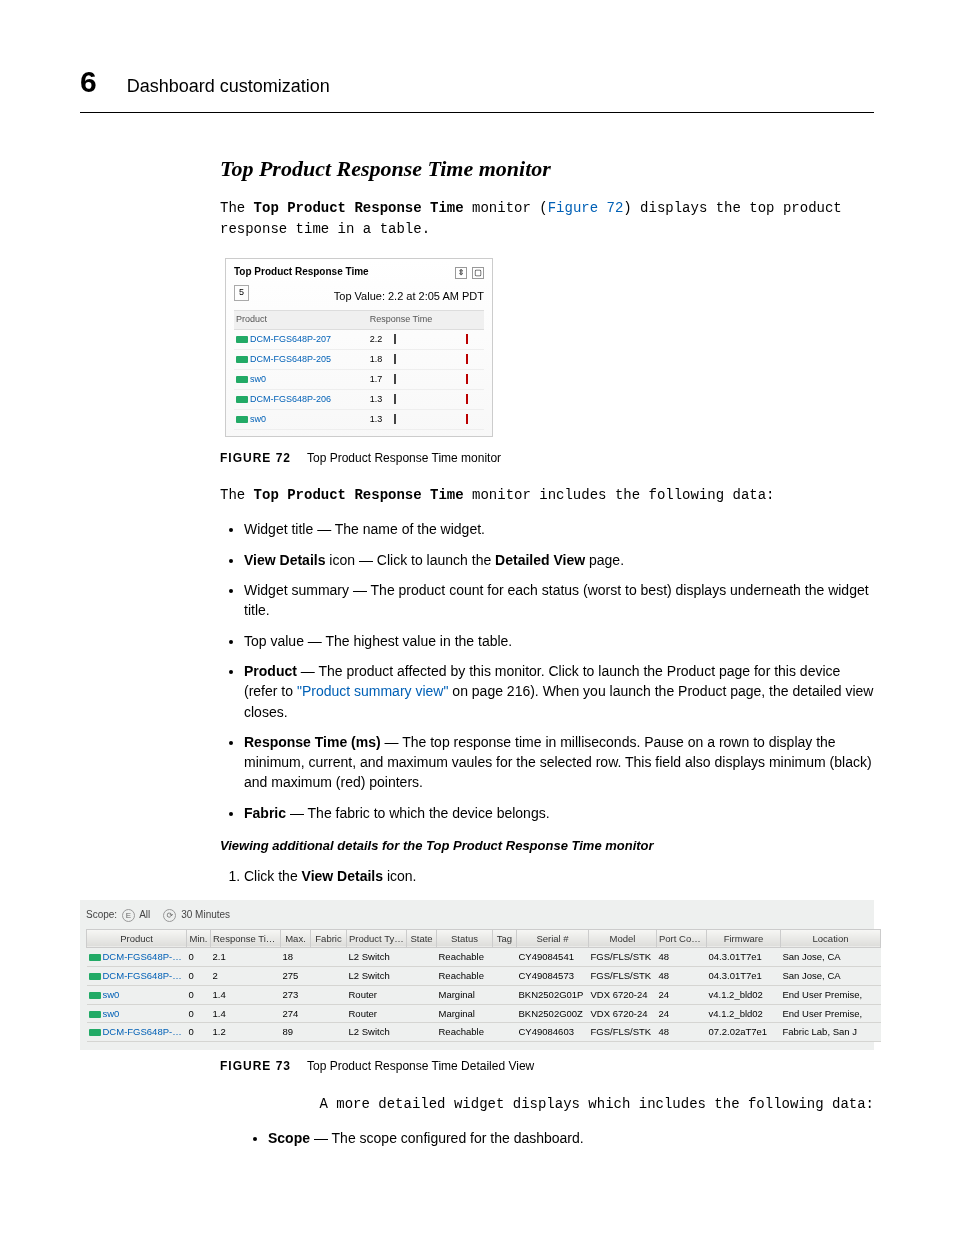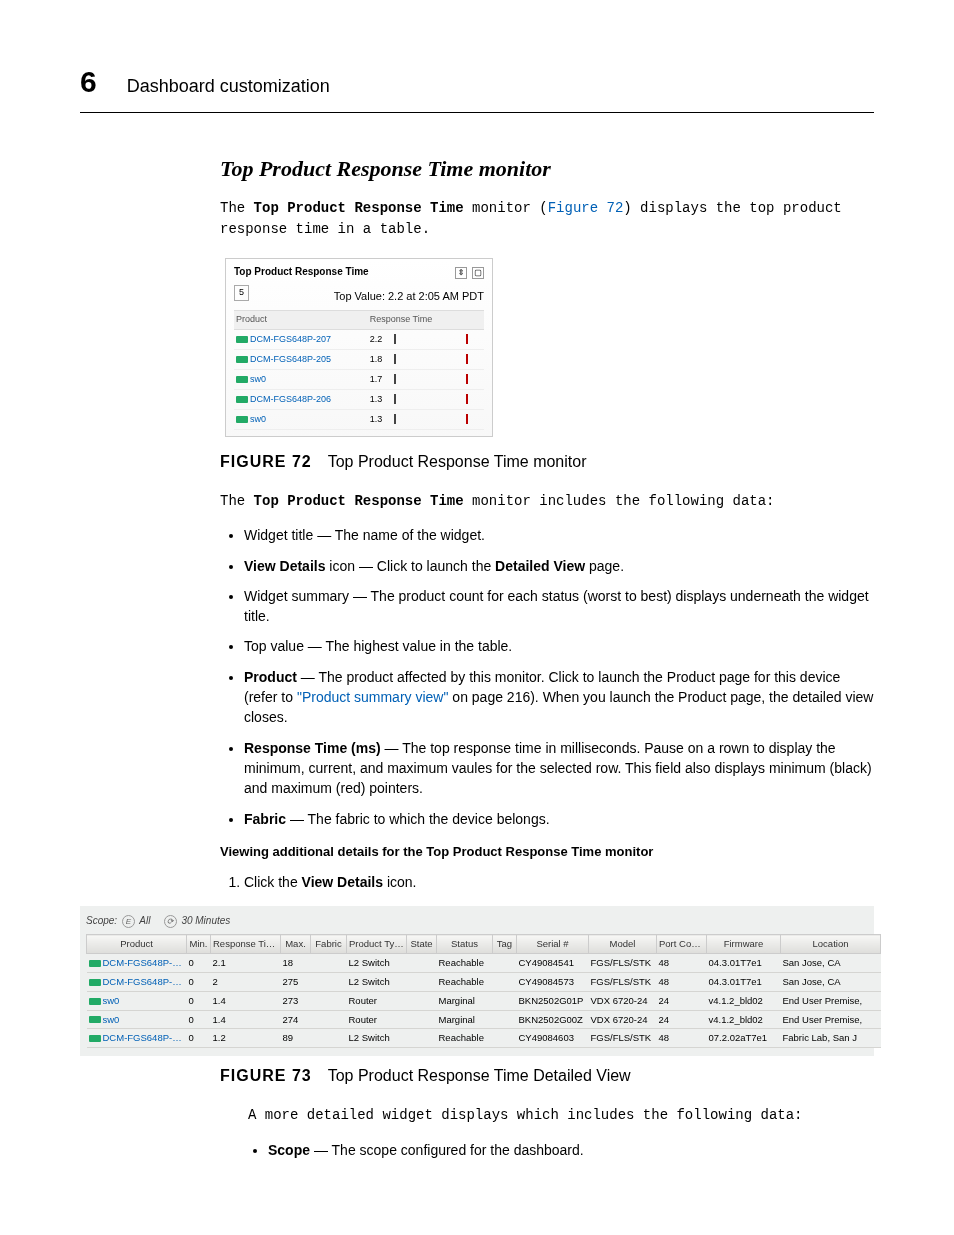--- a/index.html
+++ b/index.html
@@ -142,21 +142,21 @@
   .dev-icon {
     display: inline-block;
     background: #2a6;
     width: 12px;
     height: 7px;
     border-radius: 1px;
     margin-right: 2px;
     vertical-align: middle;
   }
   .fig-caption {
-    font-size: 16px;
+    font-size: 12px;
     margin-top: 8px;
     margin-bottom: 18px;
   }
   .fig-caption .cap-label {
     font-weight: bold;
     letter-spacing: 1px;
     margin-right: 16px;
   }
   ul.bullets {
     list-style: disc;
@@ -164,40 +164,40 @@
     margin: 10px 0 14px 0;
   }
   ul.bullets li {
     margin-bottom: 10px;
   }
   .subhead {
     font-size: 13px;
     font-weight: bold;
     margin-top: 10px;
     margin-bottom: 10px;
+    font-style: italic;
   }
   ol.steps {
     padding-left: 24px;
     margin: 4px 0 14px 0;
   }
   ol.steps li {
     margin-bottom: 8px;
   }
   .link-blue { color: #0060b6; }
   
   .detail-wrap {
     background: #eef0ef;
     padding: 8px 6px;
     font-size: 10px;
     margin-top: 4px;
   }
   .scope-line {
     margin-bottom: 6px;
     color: #444;
-    font-style: italic;
   }
   .scope-line .circle {
     display: inline-block;
     width: 11px;
     height: 11px;
     border: 1px solid #999;
     border-radius: 50%;
     font-size: 8px;
     text-align: center;
     line-height: 11px;
@@ -480,21 +480,21 @@
           </tbody>
       </table>
     </div>
   </div>
 
   <div class="body-content">
     <div class="fig-caption">
       <span class="cap-label">FIGURE 73</span><span>Top Product Response Time Detailed View</span>
     </div>
 
-    <div class="para" style="margin-left:28px;">A more detailed widget displays which includes the following data:</div>
+    <div class="para" style="margin-left:40px;text-align:right;">A more detailed widget displays which includes the following data:</div>
 
     <ul class="bullets" style="margin-left:24px;">
       <li>
         <span class="bold">Scope</span><span> — The scope configured for the dashboard.</span>
       </li>
     </ul>
   </div>
 
 </div>
 

